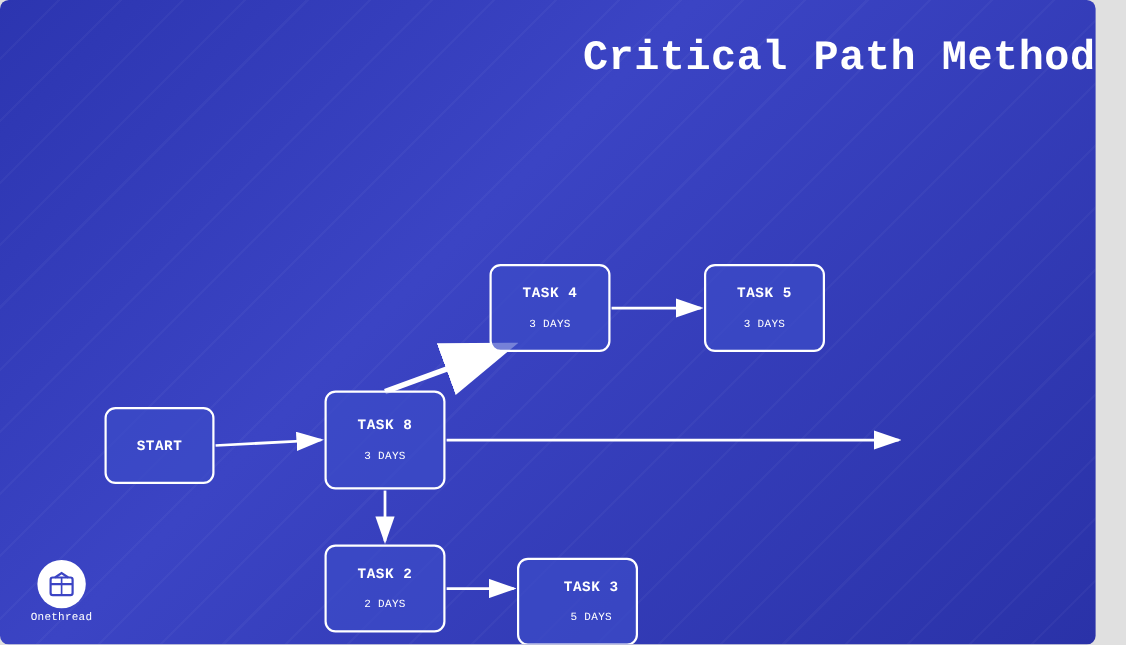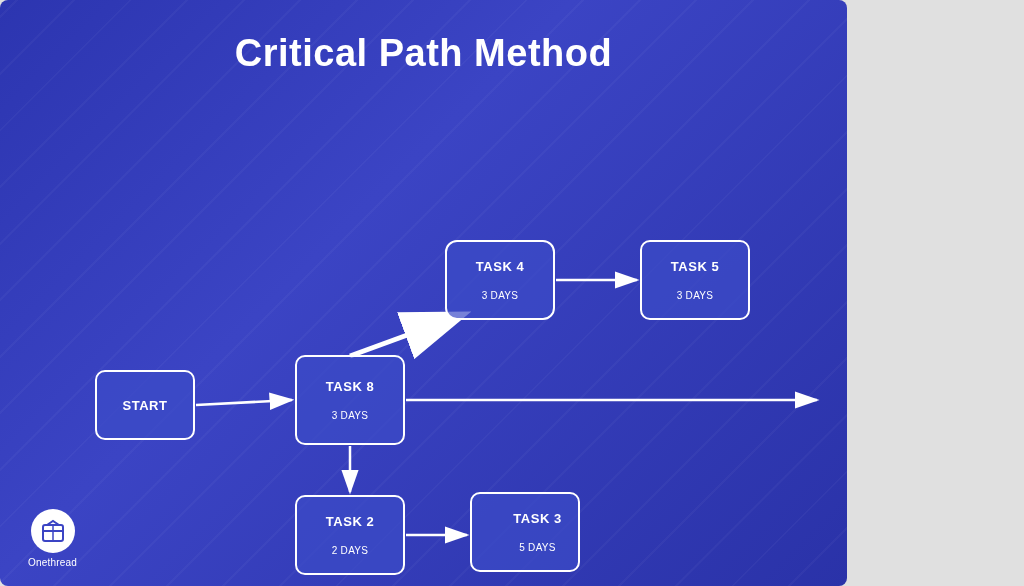--- a/index.html
+++ b/index.html
@@ -6,29 +6,30 @@
 
     body {
       width: 1024px;
       height: 586px;
       overflow: hidden;
       font-family: 'Arial', sans-serif;
       background: #e0e0e0;
     }
 
     .slide {
-      width: 847px;
+      width: 996px;
       height: 586px;
       background: linear-gradient(135deg, #2c35b0 0%, #3b44c4 40%, #2a32a8 100%);
       position: relative;
       display: flex;
       flex-direction: column;
-      align-items: center;
+      align-items: flex-end;
       border-radius: 8px;
       overflow: hidden;
+      font-family: Liberation Mono, monospace;
     }
 
     
     .slide::before {
       content: '';
       position: absolute;
       top: 0; left: 0; right: 0; bottom: 0;
       background: repeating-linear-gradient(
         -45deg,
         rgba(255,255,255,0.03) 0px,
@@ -161,26 +162,26 @@
     <div class="node" style="left:295px; top:255px; width:110px; height:90px;">
       <span class="node-label">TASK 8</span>
       <span class="node-days">3 DAYS</span>
     </div>
 
     <div class="node" style="left:295px; top:395px; width:110px; height:80px;">
       <span class="node-label">TASK 2</span>
       <span class="node-days">2 DAYS</span>
     </div>
 
-    <div class="node" style="left:470px; top:392px; width:110px; height:80px;padding-left:25px;">
+    <div class="node" style="left:470px; top:407px; width:110px; height:80px;padding-left:25px;">
       <span class="node-label">TASK 3</span>
       <span class="node-days">5 DAYS</span>
     </div>
 
-    <div class="node" style="left:445px; top:140px; width:110px; height:80px;border-radius:12px;">
+    <div class="node" style="left:445px; top:140px; width:110px; height:80px;">
       <span class="node-label">TASK 4</span>
       <span class="node-days">3 DAYS</span>
     </div>
 
     <div class="node" style="left:640px; top:140px; width:110px; height:80px;">
       <span class="node-label">TASK 5</span>
       <span class="node-days">3 DAYS</span>
     </div>
 
 

